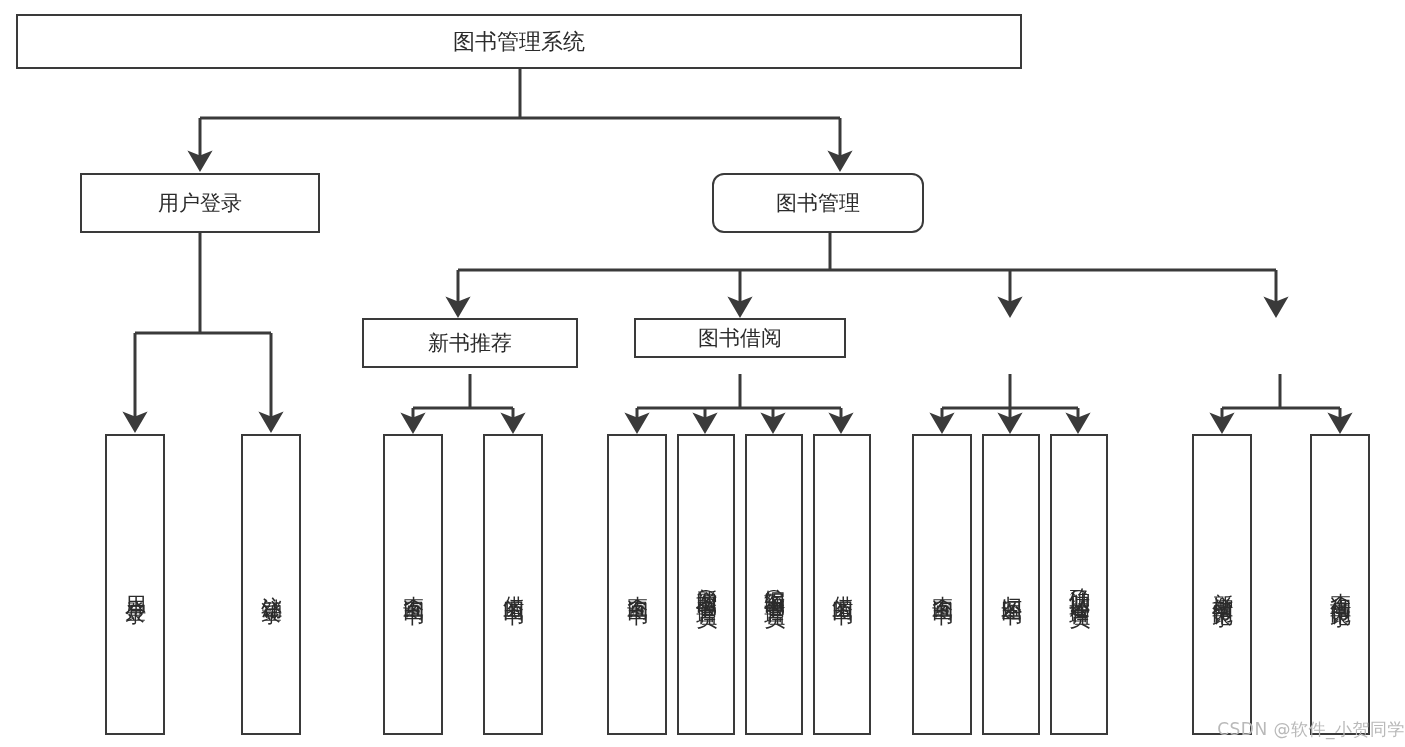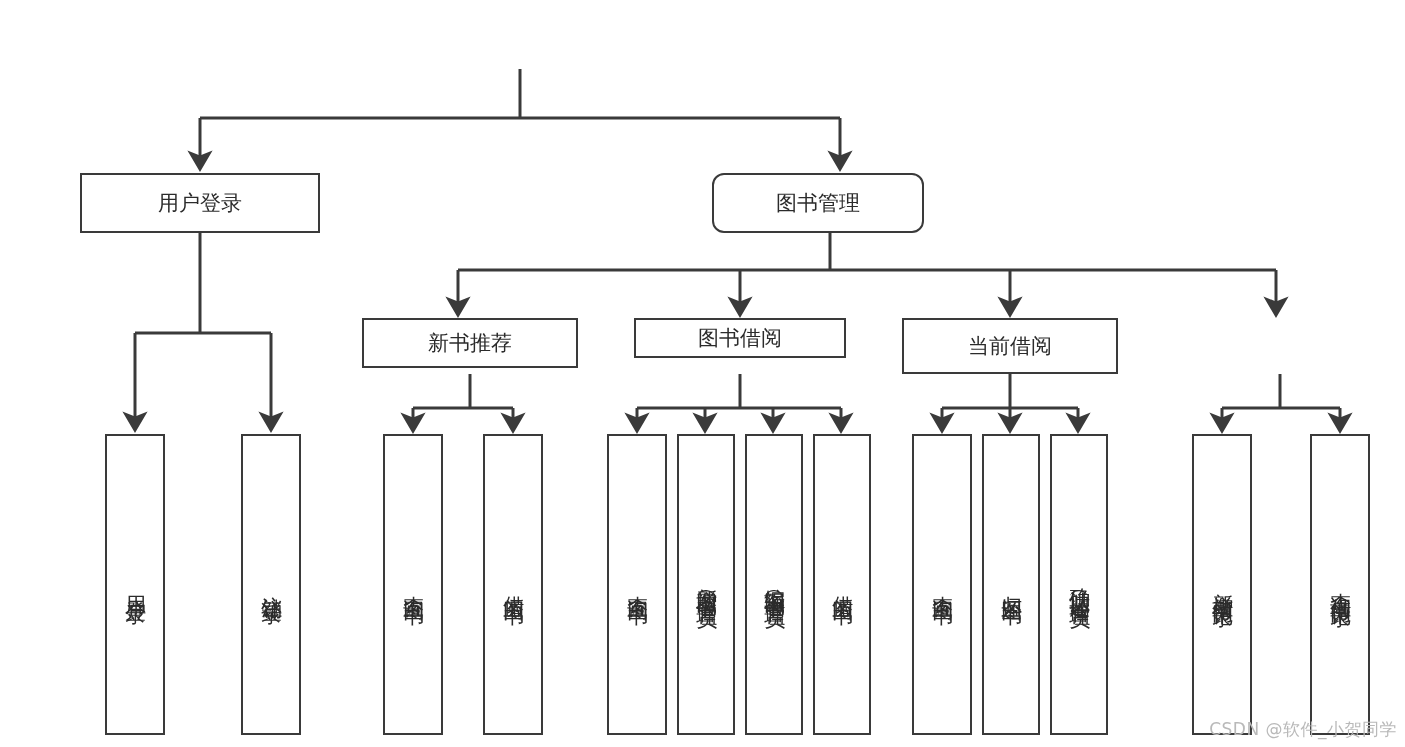--- a/index.html
+++ b/index.html
@@ -59,21 +59,21 @@
     writing-mode: vertical-rl;
     text-orientation: upright;
     font-size: 21px;
     line-height: 1.02;
     letter-spacing: 3px;
     white-space: normal;
     max-height: 100%;
   }
   .watermark {
     position: absolute;
-    right: 8px;
+    right: 0;
     bottom: 6px;
     font-size: 17px;
     color: #b9b9b9;
     white-space: nowrap;
     letter-spacing: 0.5px;
   }
 </style>
 </head>
 <body>
 
@@ -123,36 +123,36 @@
       <path d="M1010,408 L1010,422" marker-end="url(#arrow)"></path>
       <path d="M1078,408 L1078,422" marker-end="url(#arrow)"></path>
 
       <path d="M1280,374 L1280,408"></path>
       <path d="M1222,408 L1340,408"></path>
       <path d="M1222,408 L1222,422" marker-end="url(#arrow)"></path>
       <path d="M1340,408 L1340,422" marker-end="url(#arrow)"></path>
     </g>
   </svg>
 
+  <div class="node h root" style="left:16px; top:14px; width:1006px; height:55px;">
+    <span class="label">图书管理系统</span>
+  </div>
 
   <div class="node h" style="left:80px; top:173px; width:240px; height:60px;">
     <span class="label">用户登录</span>
   </div>
   <div class="node h" style="left:712px; top:173px; width:212px; height:60px;border-radius:12px;">
     <span class="label">图书管理</span>
   </div>
 
   <div class="node h" style="left:362px; top:318px; width:216px; height:50px;">
     <span class="label">新书推荐</span>
   </div>
   <div class="node h" style="left:634px; top:318px; width:212px; height:40px;">
     <span class="label">图书借阅</span>
-  </div>
-  <div class="node h" style="left:902px; top:318px; width:216px; height:56px;">
-    <span class="label">当前借阅</span>
   </div>
 
   <div class="node v" style="left:105px; top:434px; width:60px; height:301px;">
     <span class="label">用户登录</span>
   </div>
   <div class="node v" style="left:241px; top:434px; width:60px; height:301px;">
     <span class="label">注销登录</span>
   </div>
 
   <div class="node v" style="left:383px; top:434px; width:60px; height:301px;">

